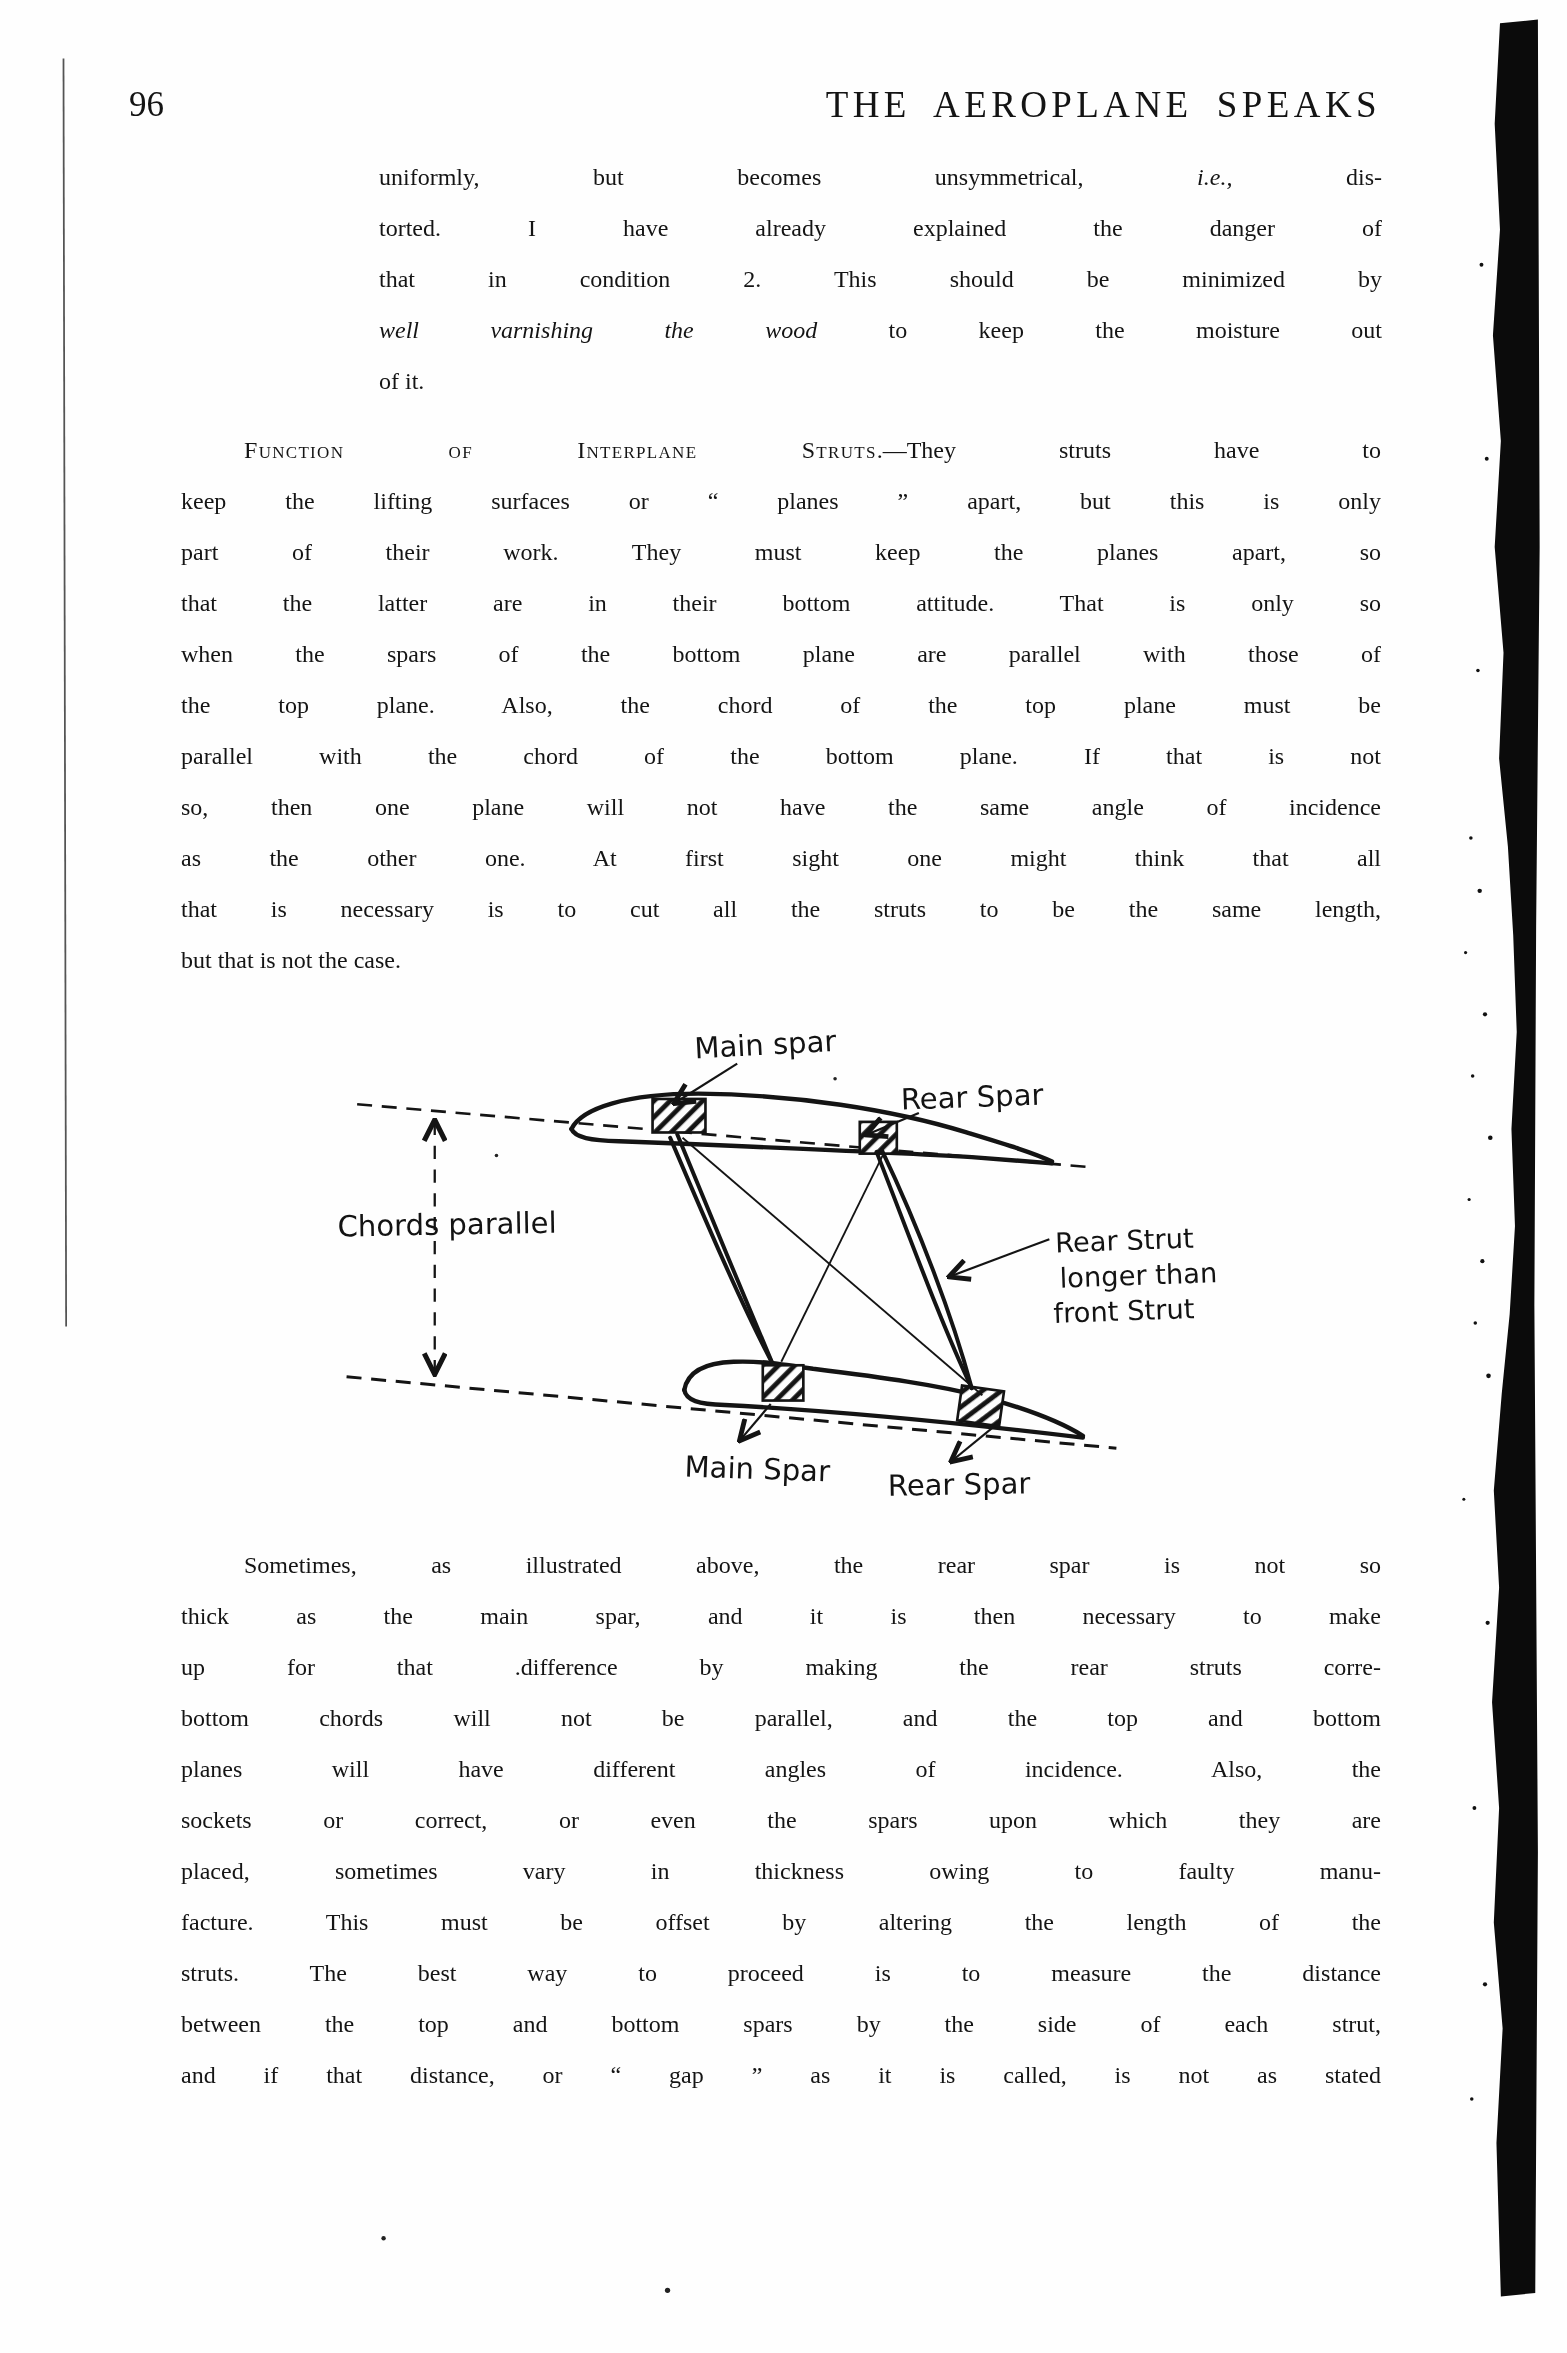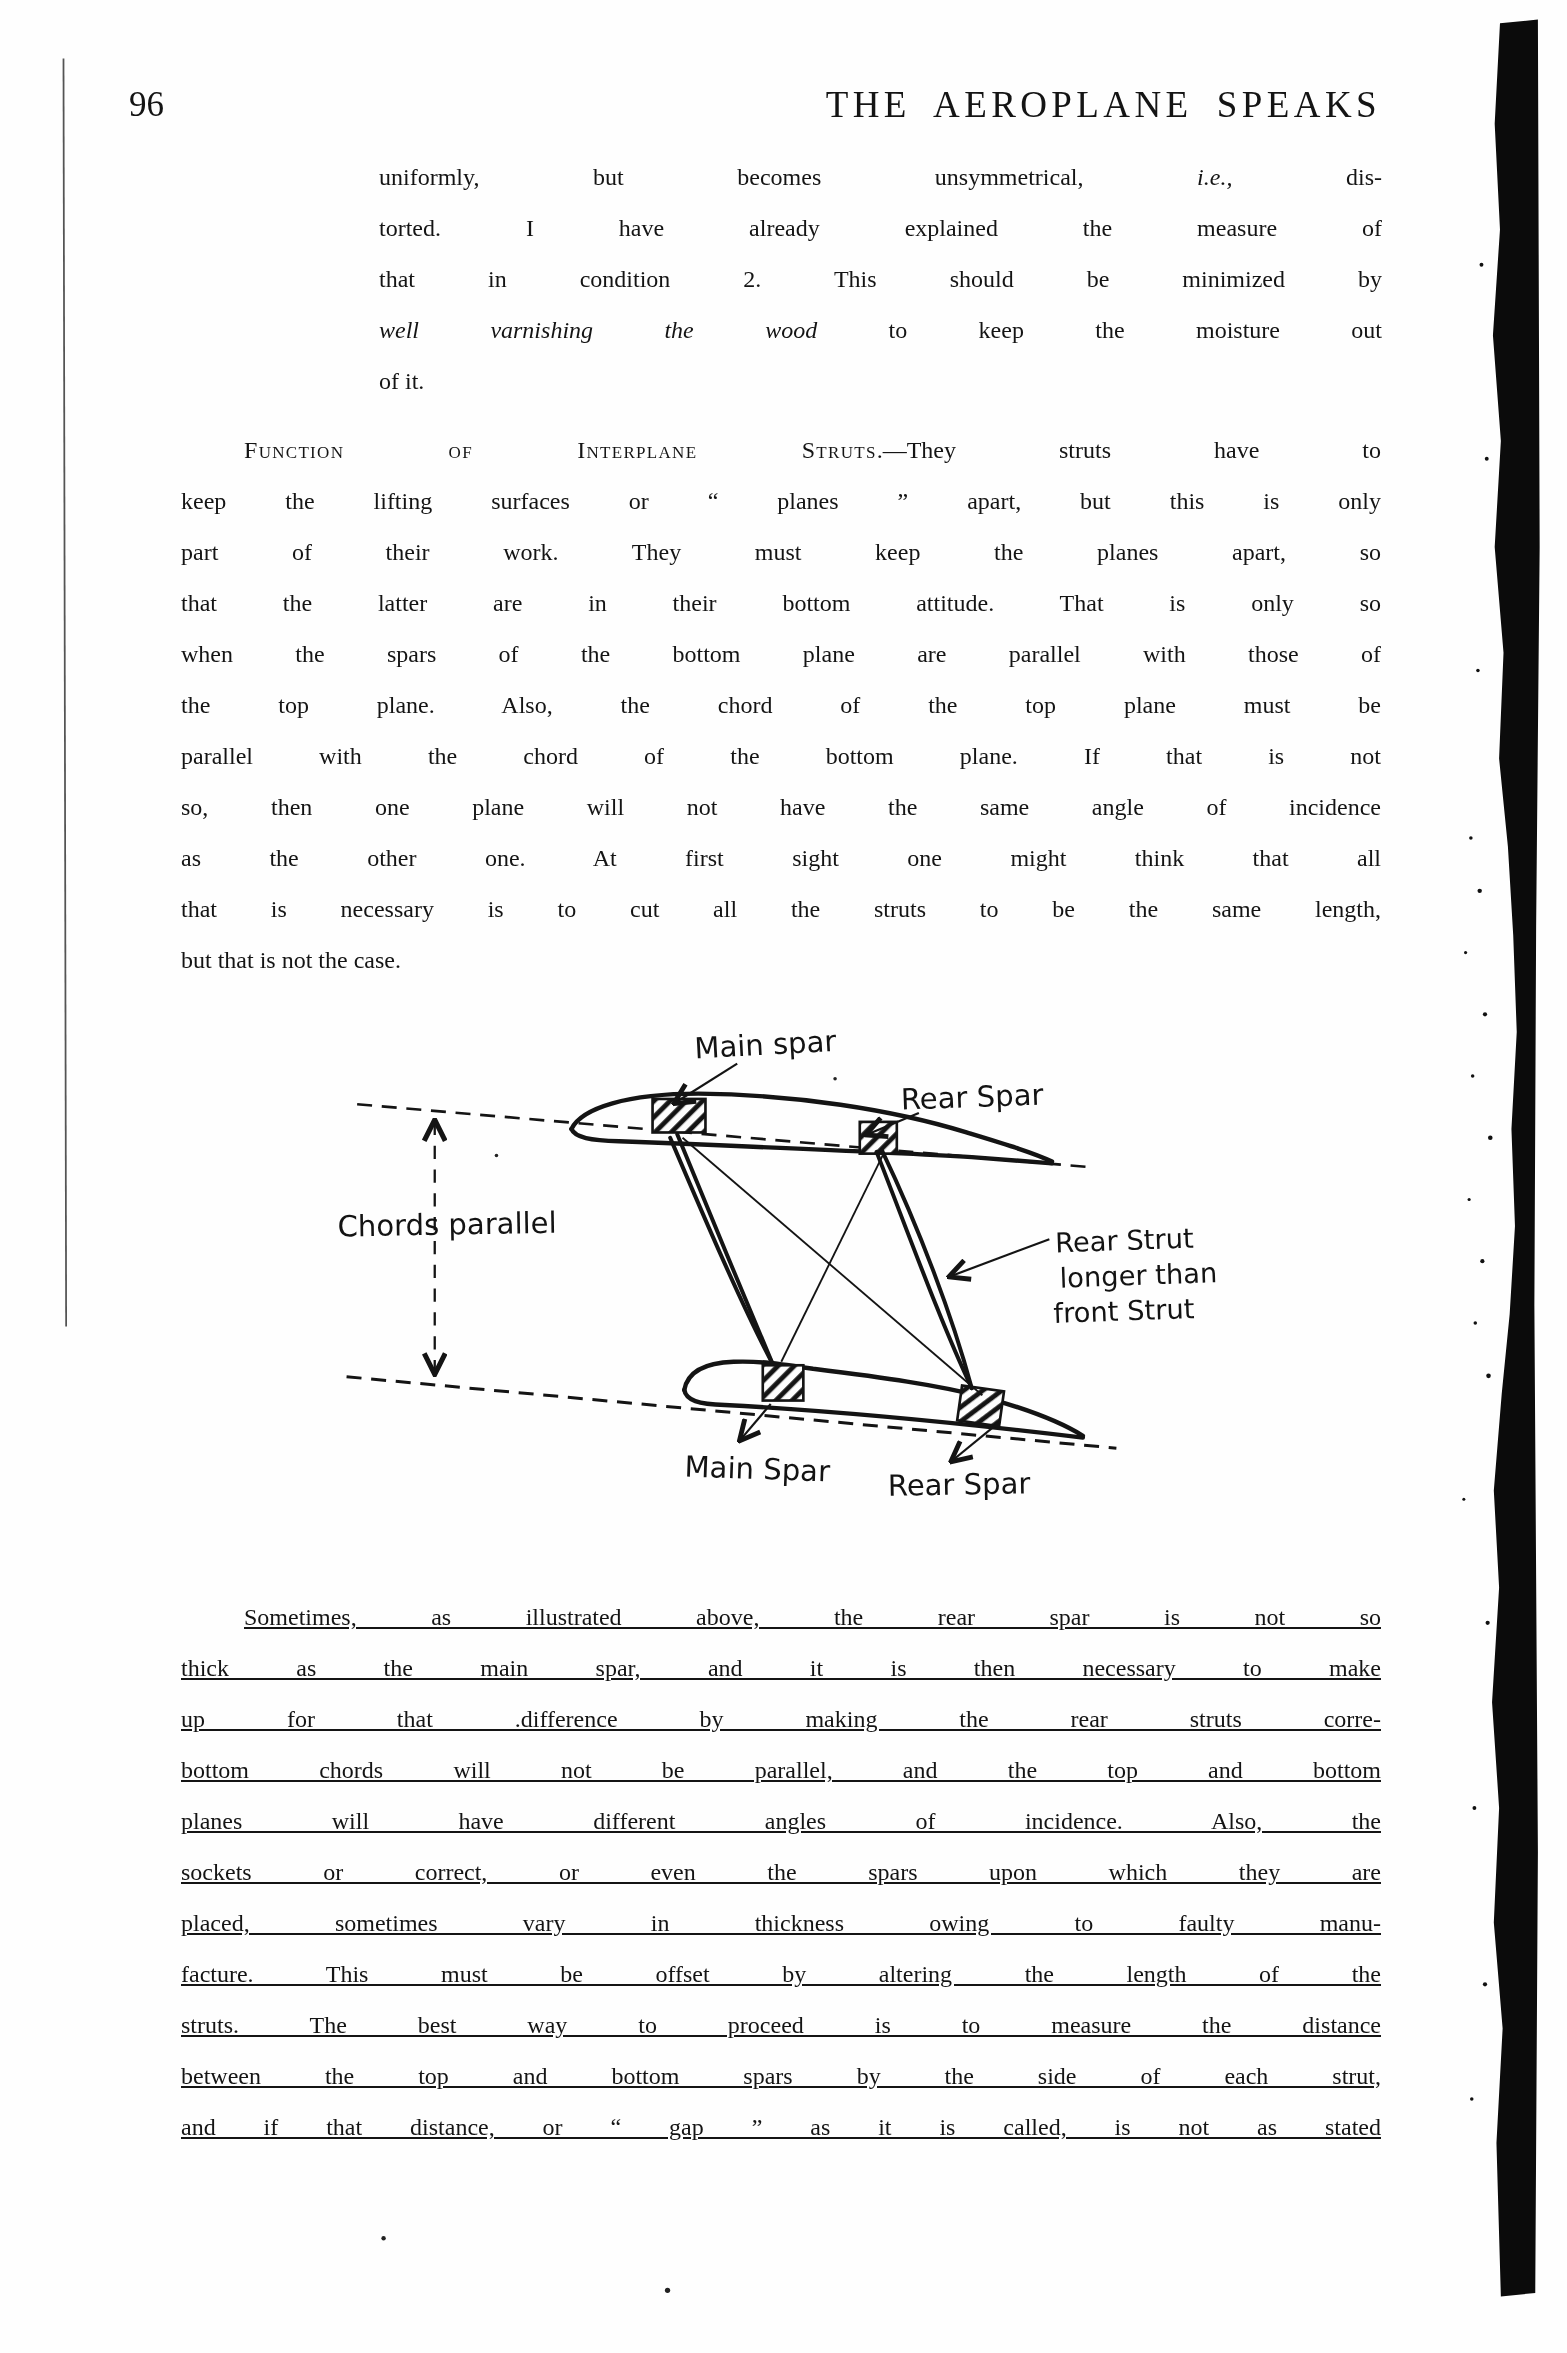--- a/index.html
+++ b/index.html
@@ -10,21 +10,21 @@
     font-family:"Liberation Serif", serif;
     color:#141414;
   }
   #art{position:absolute;left:0;top:0;width:1567px;height:2354px;z-index:1;pointer-events:none;}
   .textlayer{position:absolute;z-index:2;}
   .pagenum{left:129px;top:85px;font-size:35px;}
   .header{left:181px;top:83px;width:1200px;text-align:right;font-size:37px;letter-spacing:4.4px;word-spacing:10.6px;}
   .para{position:absolute;font-size:24px;line-height:51px;}
   .para-quote{left:379px;top:152px;width:1003px;}
   .para-2{left:181px;top:425px;width:1200px;}
-  .para-3{left:181px;top:1592px;width:1200px;text-decoration:underline;}
+  .para-3{left:181px;top:1540px;width:1200px;}
   .tline{text-align:justify;text-align-last:justify;white-space:nowrap;}
   .tline.nojust{text-align:left;text-align-last:left;}
   .tline.indent{text-indent:63px;}
   .seg-r{font-style:normal;}
   .seg-i{font-style:italic;}
   .seg-sc{font-variant:small-caps;letter-spacing:1.3px;}
   .dlabel{font-family:"DejaVu Sans", sans-serif;font-size:33px;fill:#131313;}
   .dlabel2{font-family:"DejaVu Sans", sans-serif;font-size:31px;fill:#131313;}
 </style>
 </head>
@@ -125,21 +125,21 @@
     <text class="dlabel2" x="1195" y="1500" transform="rotate(-2 1195 1500)">front Strut</text>
     <text class="dlabel" x="776" y="1674" transform="rotate(2 776 1674)">Main Spar</text>
     <text class="dlabel" x="1007" y="1696" transform="rotate(-1 1007 1696)">Rear Spar</text>
   </svg>
 
   <div class="textlayer pagenum">96</div>
   <div class="textlayer header">THE AEROPLANE SPEAKS</div>
 
   <div class="textlayer para para-quote">
       <div class="tline"><span class="seg-r">uniformly, but becomes unsymmetrical, </span><span class="seg-i">i.e.,</span><span class="seg-r"> dis-</span></div>
-      <div class="tline"><span class="seg-r">torted. I have already explained the measure of</span></div>
+      <div class="tline"><span class="seg-r">torted. I have already explained the danger of</span></div>
       <div class="tline"><span class="seg-r">that in condition 2. This should be minimized by</span></div>
       <div class="tline"><span class="seg-i">well varnishing the wood</span><span class="seg-r"> to keep the moisture out</span></div>
       <div class="tline nojust"><span class="seg-r">of it.</span></div>
     </div>
   <div class="textlayer para para-2">
       <div class="tline indent"><span class="seg-sc">Function of Interplane Struts</span><span class="seg-r">.—They struts have to</span></div>
       <div class="tline"><span class="seg-r">keep the lifting surfaces or “ planes ” apart, but this is only</span></div>
       <div class="tline"><span class="seg-r">part of their work. They must keep the planes apart, so</span></div>
       <div class="tline"><span class="seg-r">that the latter are in their bottom attitude. That is only so</span></div>
       <div class="tline"><span class="seg-r">when the spars of the bottom plane are parallel with those of</span></div>

